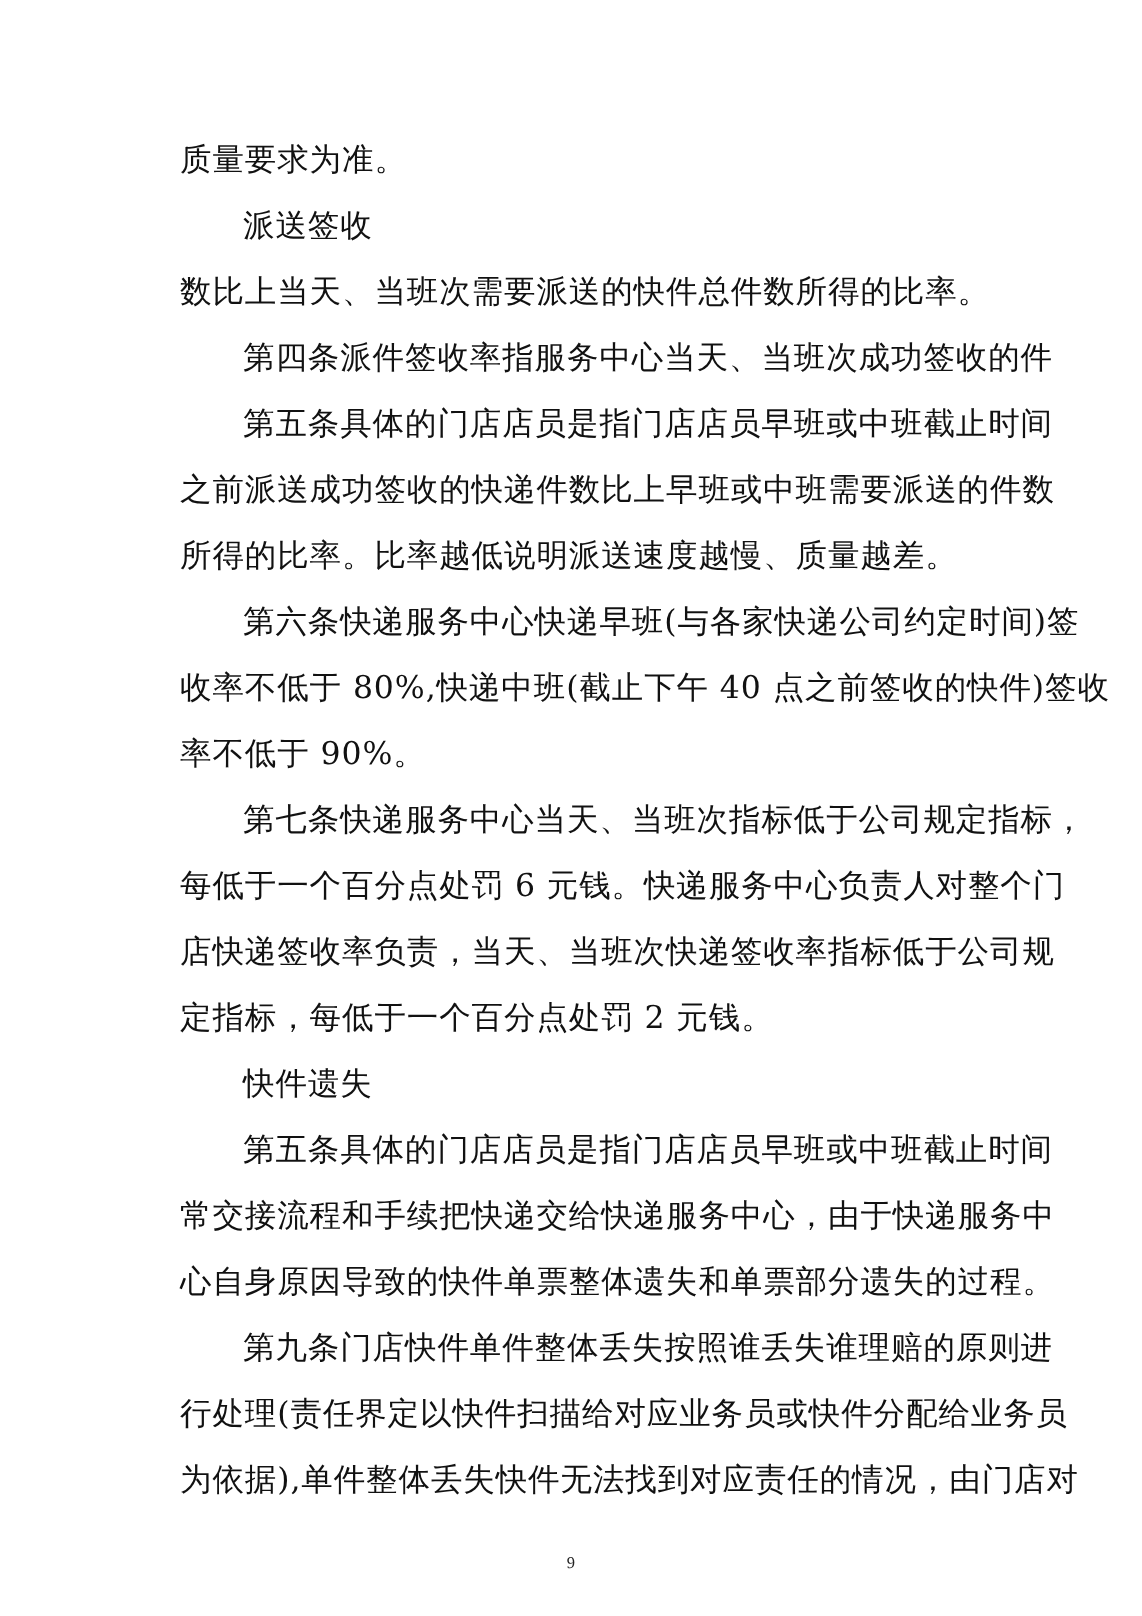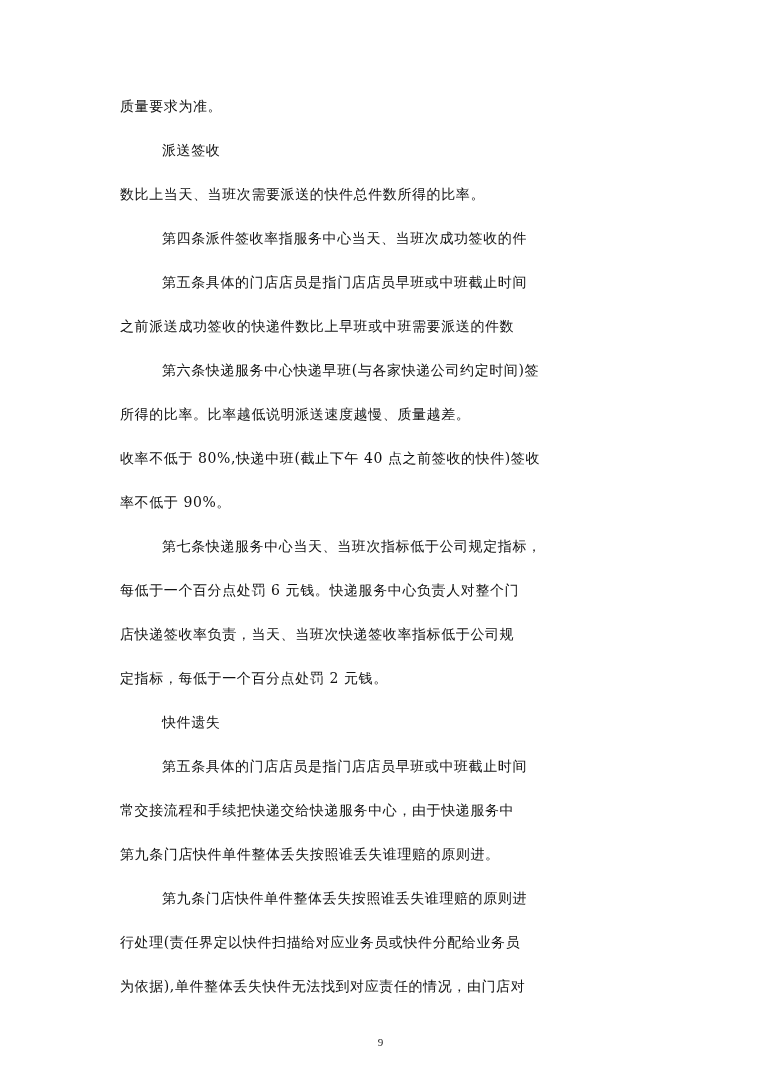--- a/index.html
+++ b/index.html
@@ -15,21 +15,21 @@
     font-family: "DejaVu Serif", "Liberation Serif", serif;
     color: #111111;
   }
   .page {
     position: absolute;
     left: 120px;
     top: 84px;
     width: 524px;
   }
   .line {
-    font-size: 14px;
+    font-size: 21px;
     line-height: 44px;
     height: 44px;
     white-space: nowrap;
     letter-spacing: 0.6px;
   }
   .indent {
     padding-left: 42px;
   }
   .page-number {
     position: absolute;
@@ -45,30 +45,30 @@
 </head>
 <body>
 
 <div class="page">
   <div class="line">质量要求为准。</div>
   <div class="line indent">派送签收</div>
   <div class="line">数比上当天、当班次需要派送的快件总件数所得的比率。</div>
   <div class="line indent">第四条派件签收率指服务中心当天、当班次成功签收的件</div>
   <div class="line indent">第五条具体的门店店员是指门店店员早班或中班截止时间</div>
   <div class="line">之前派送成功签收的快递件数比上早班或中班需要派送的件数</div>
+  <div class="line">所得的比率。比率越低说明派送速度越慢、质量越差。</div>
   <div class="line indent">第六条快递服务中心快递早班(与各家快递公司约定时间)签</div>
-  <div class="line">所得的比率。比率越低说明派送速度越慢、质量越差。</div>
   <div class="line">收率不低于 80%,快递中班(截止下午 40 点之前签收的快件)签收</div>
   <div class="line">率不低于 90%。</div>
   <div class="line indent">第七条快递服务中心当天、当班次指标低于公司规定指标，</div>
   <div class="line">每低于一个百分点处罚 6 元钱。快递服务中心负责人对整个门</div>
   <div class="line">店快递签收率负责，当天、当班次快递签收率指标低于公司规</div>
   <div class="line">定指标，每低于一个百分点处罚 2 元钱。</div>
   <div class="line indent">快件遗失</div>
   <div class="line indent">第五条具体的门店店员是指门店店员早班或中班截止时间</div>
   <div class="line">常交接流程和手续把快递交给快递服务中心，由于快递服务中</div>
-  <div class="line">第九条门店快件单件整体丢失按照谁丢失谁理赔的原则进。</div>
+  <div class="line">心自身原因导致的快件单票整体遗失和单票部分遗失的过程。</div>
   <div class="line indent">第九条门店快件单件整体丢失按照谁丢失谁理赔的原则进</div>
   <div class="line">行处理(责任界定以快件扫描给对应业务员或快件分配给业务员</div>
   <div class="line">为依据),单件整体丢失快件无法找到对应责任的情况，由门店对</div>
 </div>
 
 <div class="page-number">9</div>
 
 </body></html>

